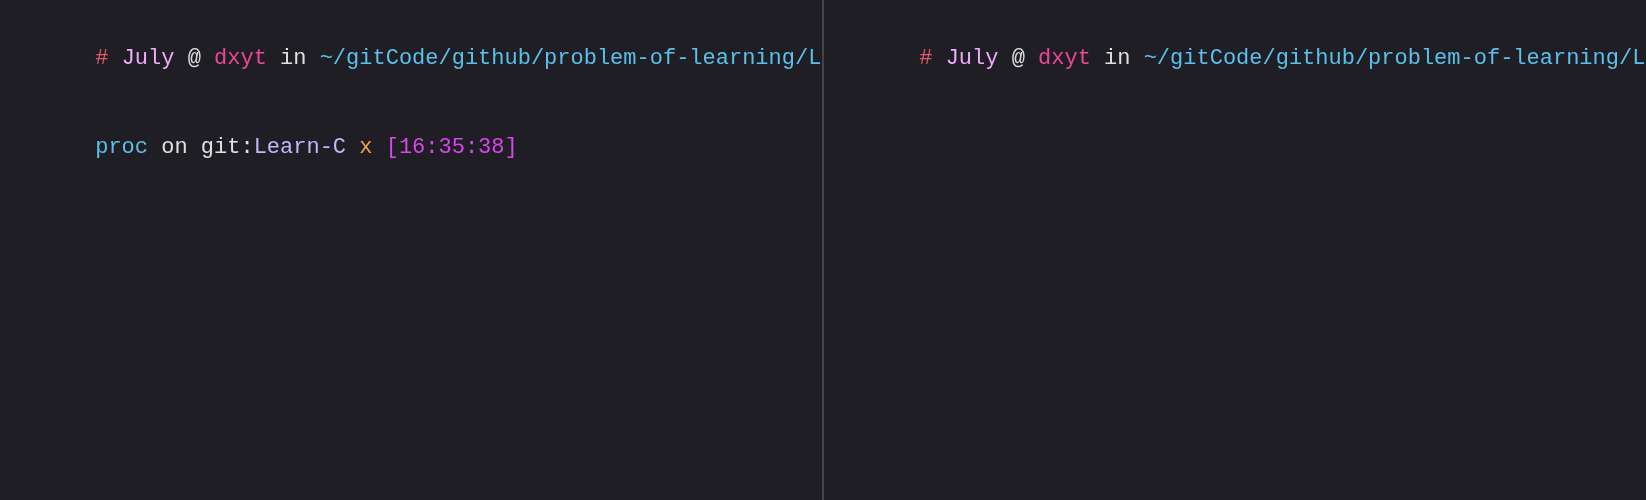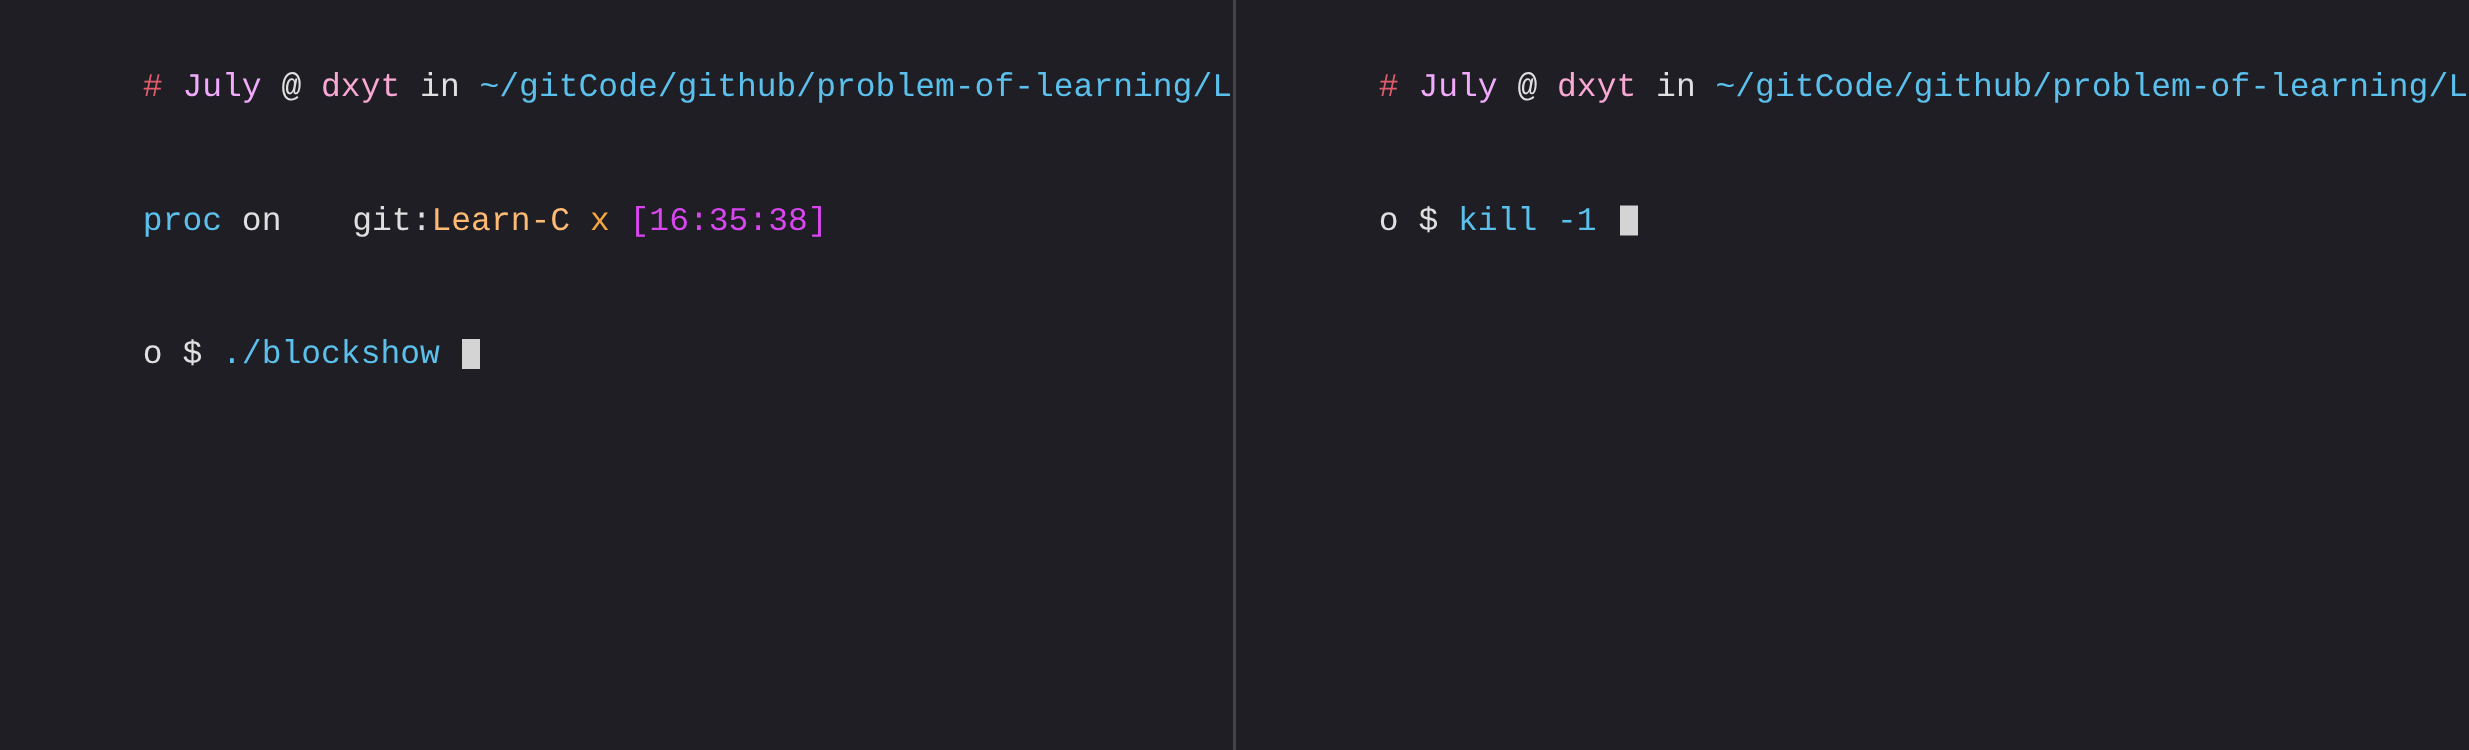--- a/index.html
+++ b/index.html
@@ -32,25 +32,25 @@
       overflow: hidden;
     }
 
     .terminal-pane:first-child {
       border-right: 2px solid #444;
     }
 
     .color-hash { color: #e05c6d; }
     .color-username { color: #f0abfc; }
     .color-at { color: #e0e0e0; }
-    .color-hostname { color: #f9a8d4; }
+    .color-hostname { color: #ec4899; }
     .color-in { color: #e0e0e0; margin-top: 44px; }
     .color-path { color: #5bc0eb; }
-    .color-git-label { color: #e0e0e0; margin-left: 34px; }
-    .color-git-branch { color: #fdba74; }
+    .color-git-label { color: #e0e0e0; }
+    .color-git-branch { color: #c4b5fd; }
     .color-x { color: #f4a641; }
     .color-timestamp { color: #d946ef; }
     .color-circle { color: #e0e0e0; }
     .color-dollar { color: #e0e0e0; }
     .color-command { color: #5bc0eb; }
 
     .cursor {
       display: inline-block;
       width: 12px;
       height: 20px;
@@ -74,27 +74,21 @@
 
 <div class="terminal-container">
 
   <div class="terminal-pane">
     <span class="line prompt-row">
       <span class="color-hash"># </span><span class="color-username">July</span><span class="color-at"> @ </span><span class="color-hostname">dxyt</span><span class="color-in"> in </span><span class="color-path">~/gitCode/github/problem-of-learning/Linux/Code/CPP/procS</span>
     </span>
     <span class="line prompt-row">
       <span class="color-path">proc</span><span class="color-in"> on </span><span class="color-git-label">git:</span><span class="color-git-branch">Learn-C</span><span class="color-x"> x </span><span class="color-timestamp">[16:35:38]</span>
     </span>
-    <span class="line">
-      <span class="color-circle">o</span><span class="color-dollar"> $ </span><span class="color-command">./blockshow</span> <span class="cursor"></span>
-    </span>
   </div>
 
   <div class="terminal-pane">
     <span class="line prompt-row">
       <span class="color-hash"># </span><span class="color-username">July</span><span class="color-at"> @ </span><span class="color-hostname">dxyt</span><span class="color-in"> in </span><span class="color-path">~/gitCode/github/problem-of-learning/Linux/Code/CPP/proc</span>
     </span>
-    <span class="line">
-      <span class="color-circle">o</span><span class="color-dollar"> $ </span><span class="color-command">kill -1</span> <span class="cursor"></span>
-    </span>
   </div>
 
 </div>
 
 </body></html>

